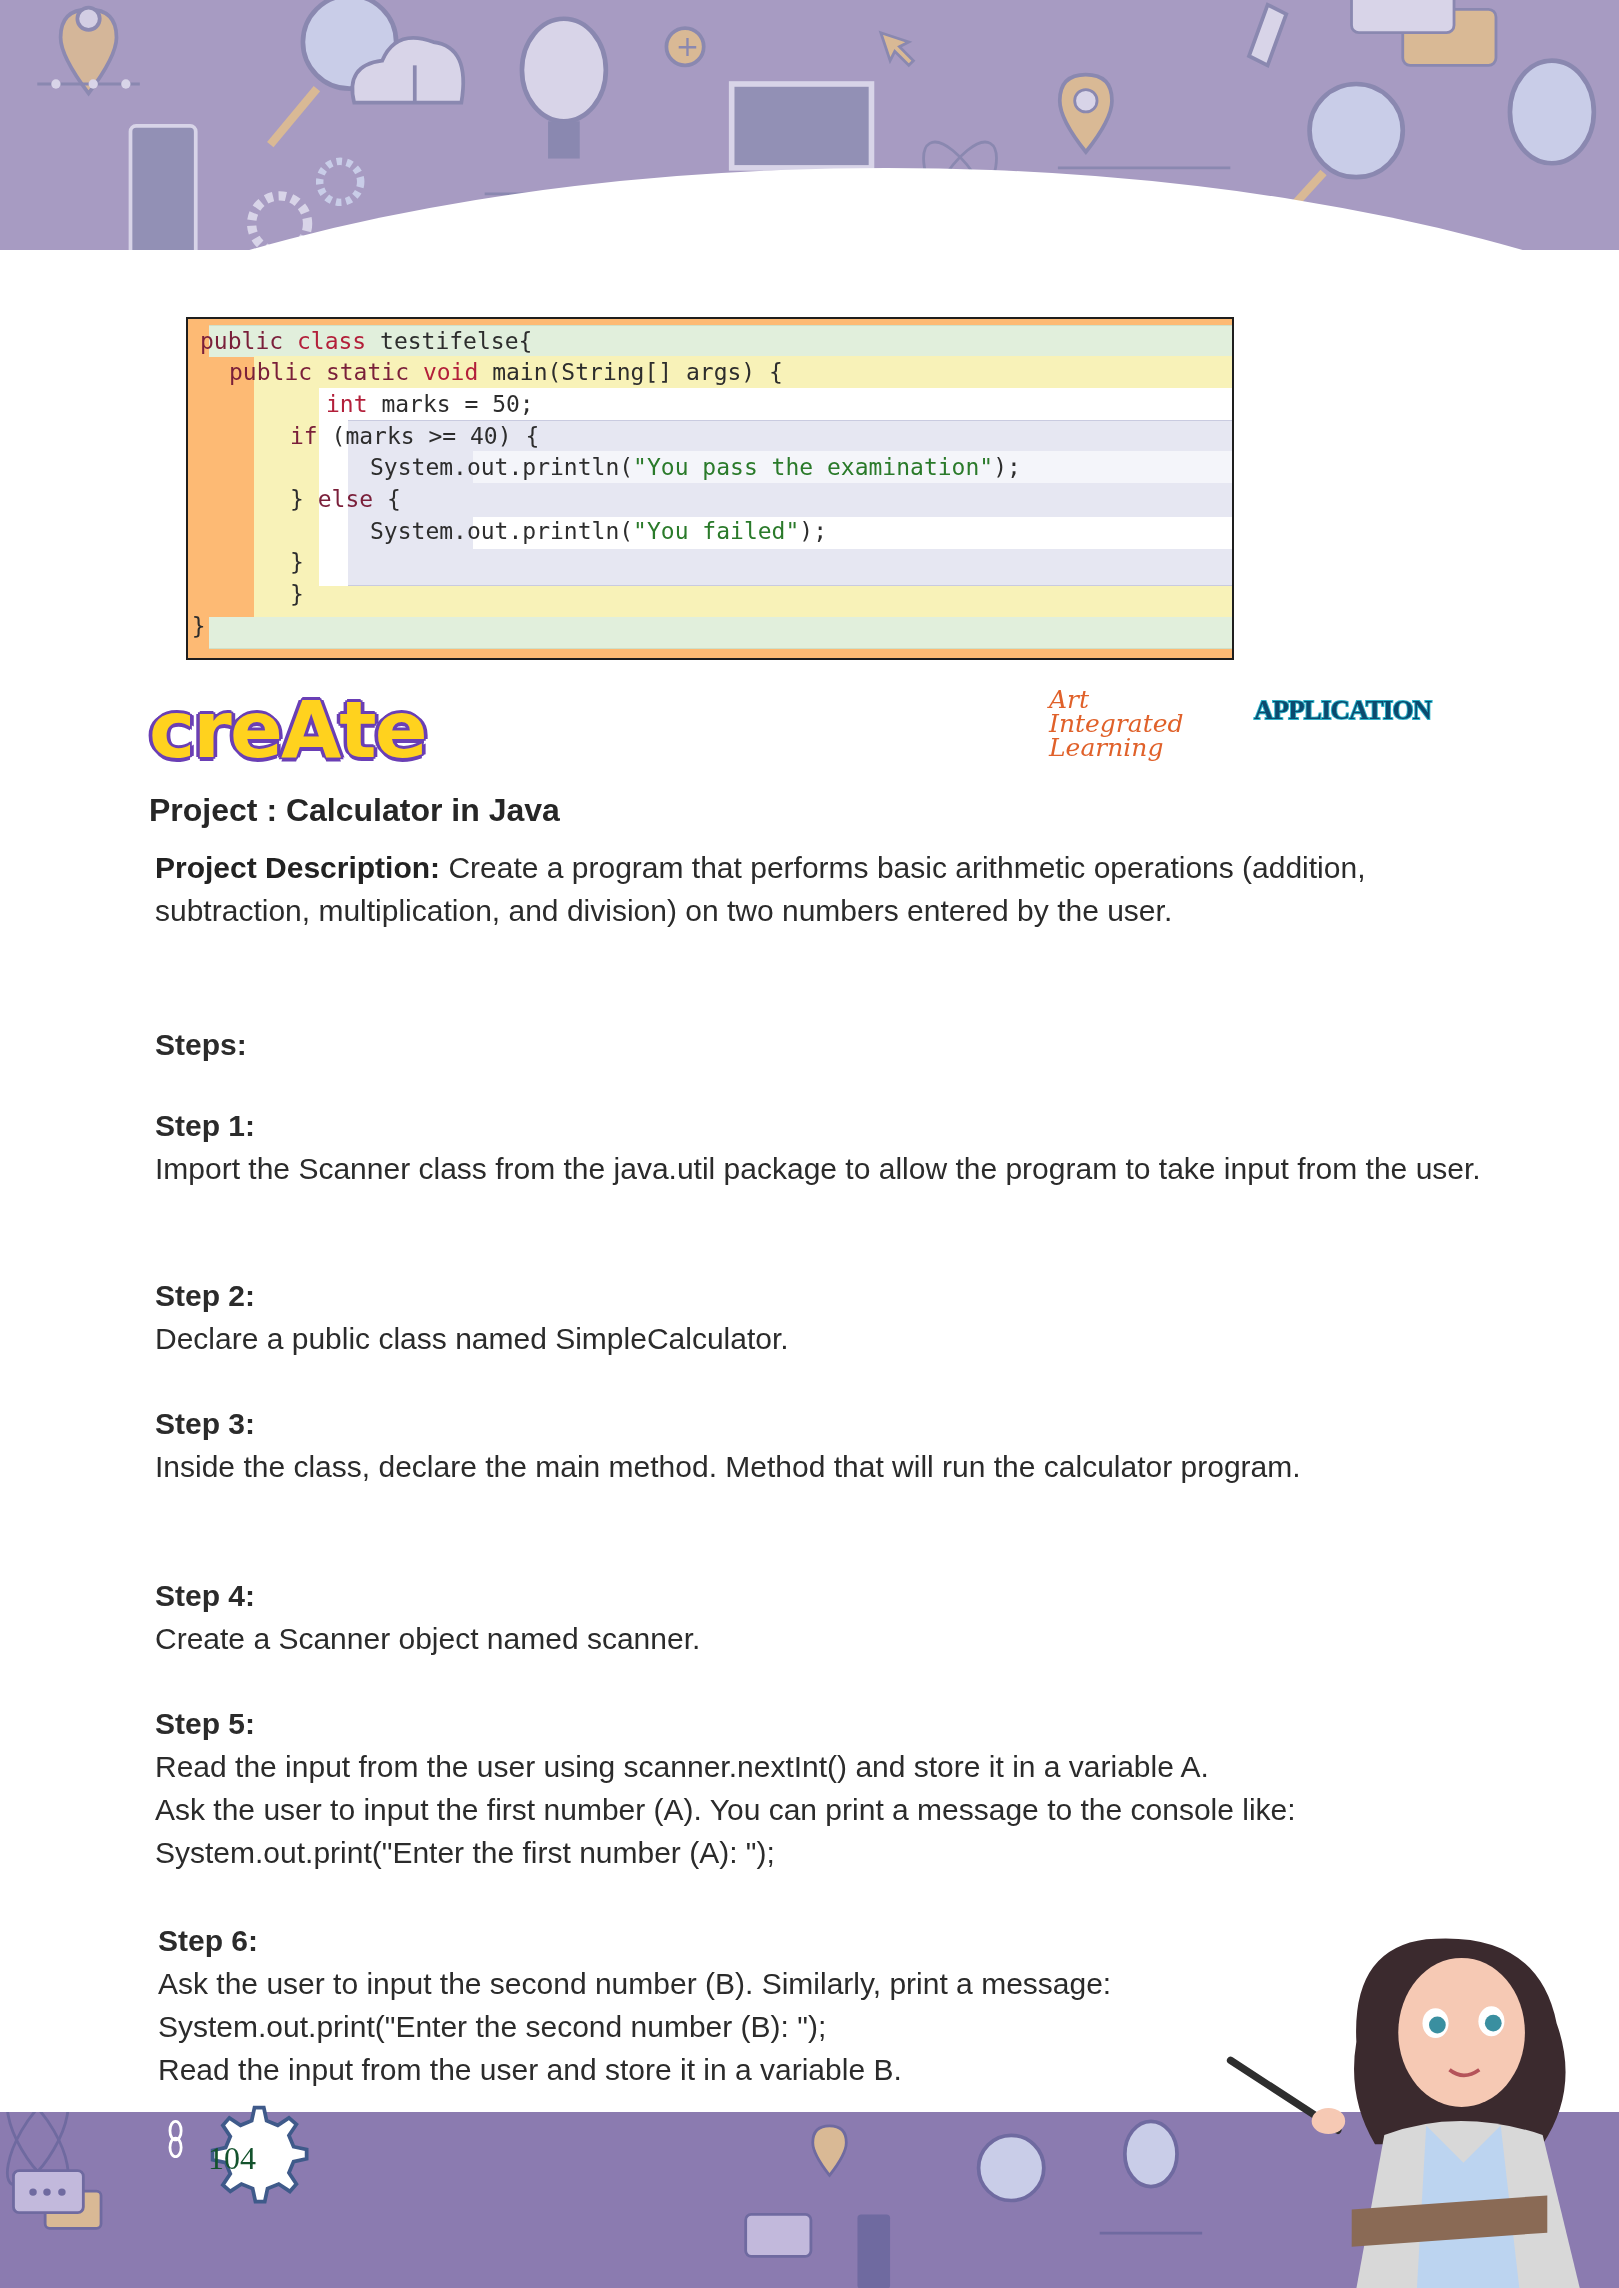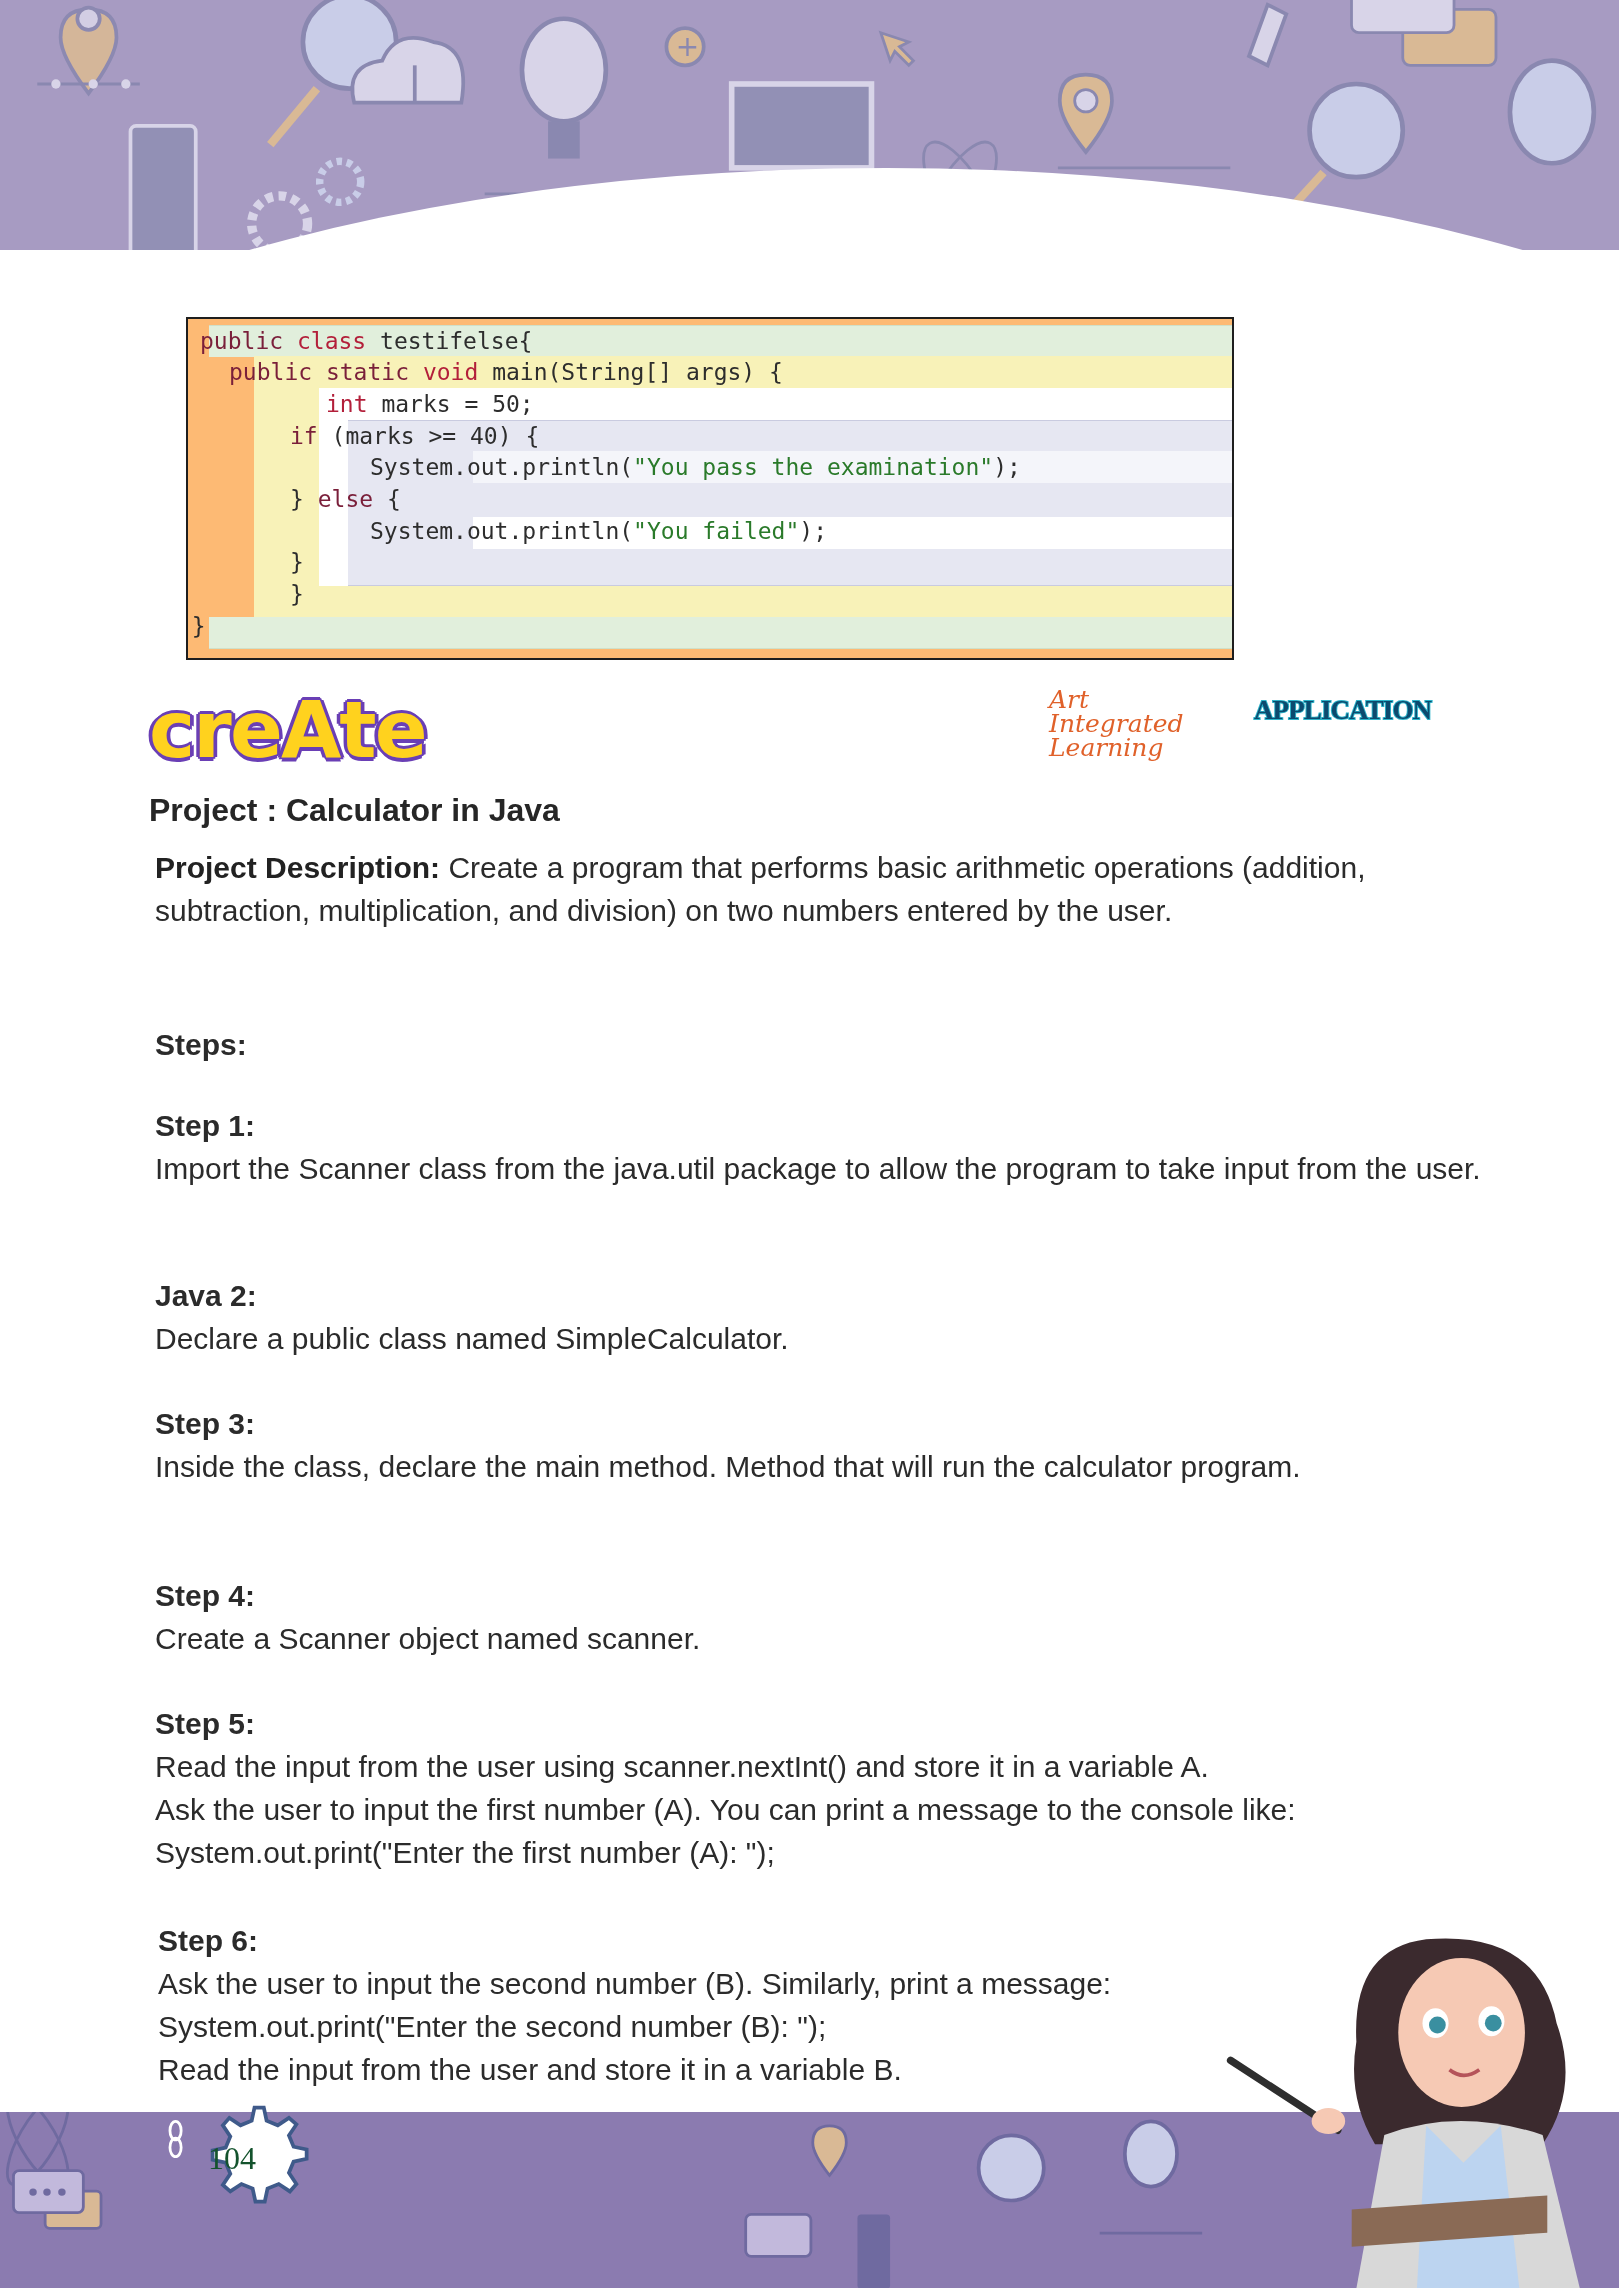--- a/index.html
+++ b/index.html
@@ -190,21 +190,21 @@
 
 <div class="body-text" style="top: 1023px;">
   <span class="step-head">Steps:</span>
 </div>
 
 <div class="body-text" style="top: 1104px;">
   <span class="step-head">Step 1:</span>
   <span>Import the Scanner class from the java.util package to allow the program to take input from the user.</span>
 </div>
 <div class="body-text" style="top: 1274px;">
-  <span class="step-head">Java 2:</span>
+  <span class="step-head">Step 2:</span>
   <span>Declare a public class named SimpleCalculator.</span>
 </div>
 <div class="body-text" style="top: 1402px;">
   <span class="step-head">Step 3:</span>
   <span>Inside the class, declare the main method. Method that will run the calculator program.</span>
 </div>
 <div class="body-text" style="top: 1574px;">
   <span class="step-head">Step 4:</span>
   <span>Create a Scanner object named scanner.</span>
 </div>

